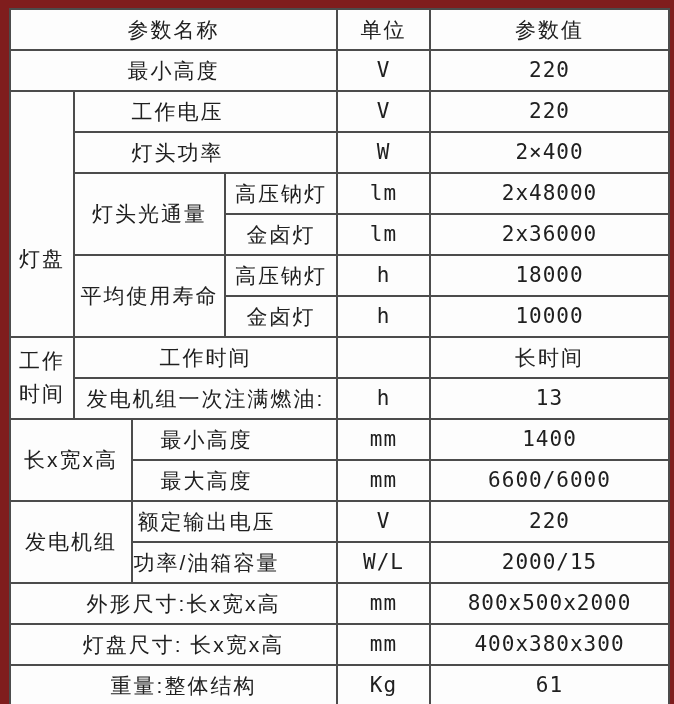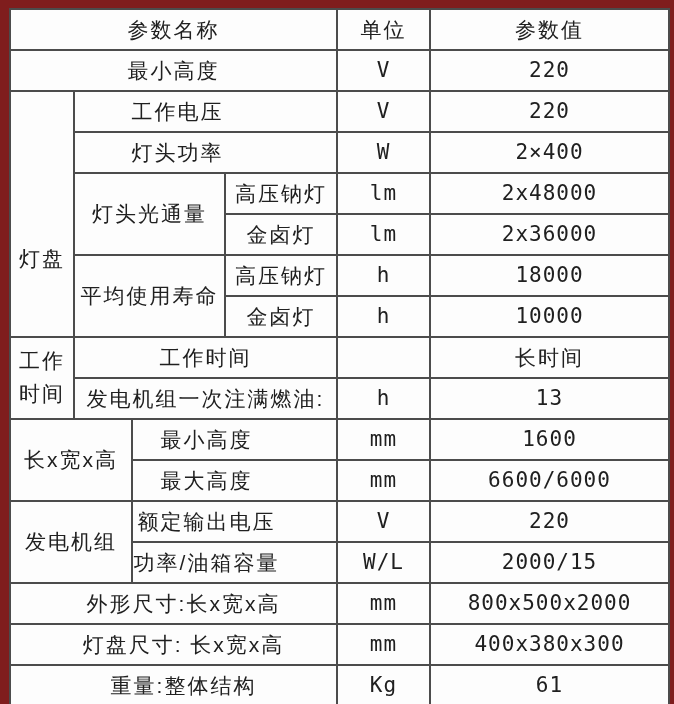--- a/index.html
+++ b/index.html
@@ -142,21 +142,21 @@
     <tr>
       <td colspan="3">发电机组一次注满燃油:</td>
       <td class="mono">h</td>
       <td class="mono">13</td>
     </tr>
 
     <tr>
       <td colspan="2" rowspan="2">长x宽x高</td>
       <td colspan="2" class="shift">最小高度</td>
       <td class="mono">mm</td>
-      <td class="mono">1600</td>
+      <td class="mono">1400</td>
     </tr>
 
     <tr>
       <td colspan="2" class="shift">最大高度</td>
       <td class="mono">mm</td>
       <td class="mono">6600/6000</td>
     </tr>
 
     <tr>
       <td colspan="2" rowspan="2">发电机组</td>

